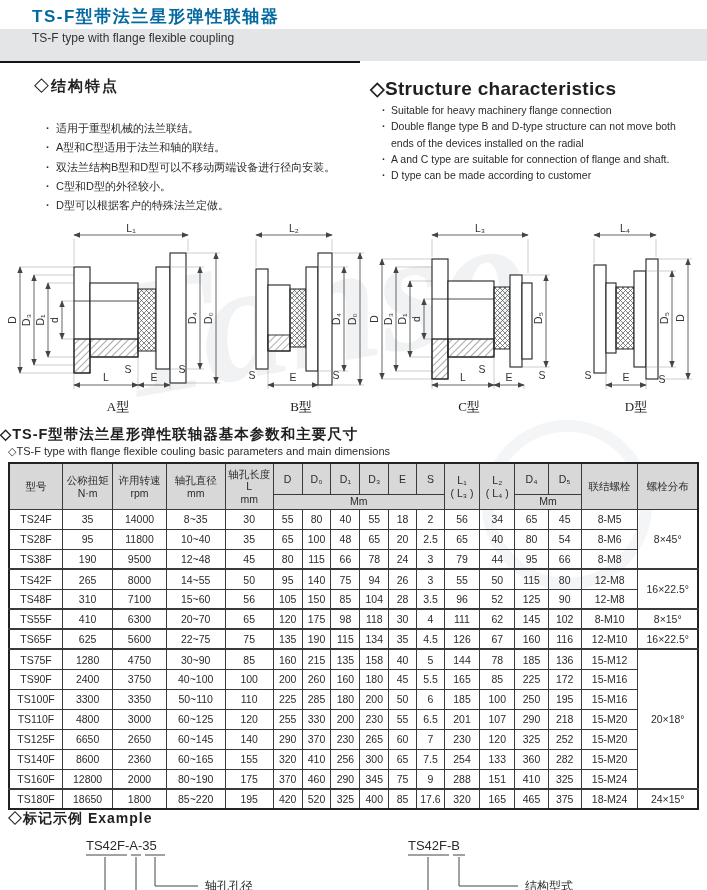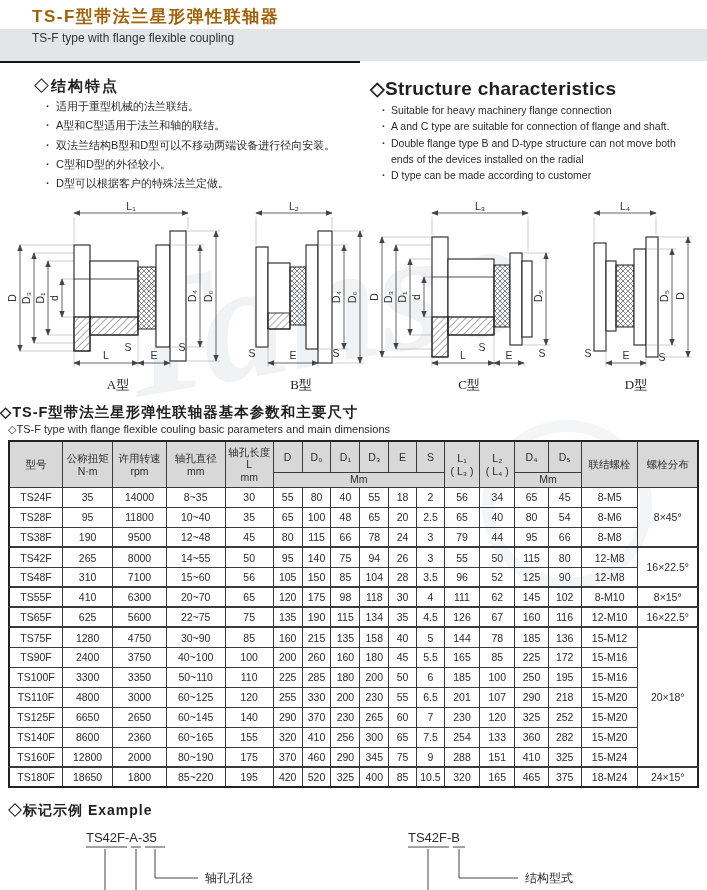--- a/index.html
+++ b/index.html
@@ -14,29 +14,29 @@
     font-style: italic; font-weight: bold; font-size: 170px; color: rgba(140,158,168,0.13);
     transform: rotate(-10deg); z-index: 0; pointer-events: none; white-space: nowrap;
   }
   .wm-ring {
     position: absolute; right: 55px; top: 420px; width: 170px; height: 170px;
     border: 12px solid rgba(140,158,168,0.10); border-radius: 50%; z-index: 0; pointer-events: none;
   }
   .content { position: relative; z-index: 1; }
 
   
-  .title-zh { font-size: 17px; font-weight: bold; letter-spacing: 1.5px; padding: 5px 0 1px 32px; color: #a16207; }
+  .title-zh { font-size: 17px; font-weight: bold; letter-spacing: 1.5px; padding: 5px 0 1px 32px; color: #0369a1; }
   .subtitle-bar { background: #e3e5e6; padding: 2px 0 3px 32px; font-size: 12px; color: #333; position: relative; height: 32px; }
   .subtitle-underline { position: absolute; left: 0; bottom: -2px; width: 360px; height: 2px; background: #151515; }
 
   
   .features-row { display: flex; padding: 16px 6px 4px 34px; }
   .features-zh { width: 332px; }
   .features-en { flex: 1; padding-left: 4px; }
-  .feat-heading-zh { font-size: 15px; font-weight: bold; letter-spacing: 2px; margin-bottom: 1px; color: #1f1f1f; }
+  .feat-heading-zh { font-size: 15px; font-weight: bold; letter-spacing: 2px; margin-bottom: 23px; color: #1f1f1f; }
   .feat-heading-en { font-size: 19px; letter-spacing: 0.3px; margin-bottom: 2px; color: #1f1f1f; font-weight: bold; }
   .features-row ul { list-style: none; padding-left: 12px; }
   .features-zh li { font-size: 11px; line-height: 1.75; position: relative; padding-left: 10px; }
   .features-en li { font-size: 10.5px; line-height: 1.55; position: relative; padding-left: 9px; }
   .features-row li::before { content: "·"; position: absolute; left: 0; font-weight: bold; }
 
   
   .diagrams-row { display: flex; justify-content: space-between; align-items: flex-end; padding: 4px 4px 0 4px; }
   .diag { text-align: center; }
   .diag-caption { font-family: "Liberation Serif", serif; font-size: 13px; color: #222; margin-top: 1px; }
@@ -56,21 +56,21 @@
     border: 1px solid #3a3a3a; text-align: center; vertical-align: middle;
     font-size: 10.5px; padding: 0; overflow: hidden; white-space: nowrap;
   }
   table.params th { background: #d8d8d8; font-weight: normal; line-height: 1.2; }
   table.params thead tr:first-child th { height: 31px; }
   table.params thead tr:last-child th { height: 15px; }
   table.params td { height: 20px; background: transparent; }
   table.params tr.gs td { border-top-width: 2px; }
 
   
-  .example-heading { font-size: 14px; font-weight: bold; letter-spacing: 1px; padding-left: 8px; margin-top: 14px; color: #1f1f1f; }
+  .example-heading { font-size: 14px; font-weight: bold; letter-spacing: 1px; padding-left: 8px; margin-top: 0; color: #1f1f1f; }
   .example-row { display: flex; padding-left: 48px; margin-top: 6px; }
   .example-row svg { display: block; }
   .ex-code { font-size: 13px; fill: #2b2b2b; font-family: "Liberation Sans", sans-serif; }
   .ex-label { font-size: 12px; fill: #2b2b2b; font-family: "Liberation Sans", sans-serif; }
   .ex-line { stroke: #444; stroke-width: 1; fill: none; }
 </style>
 </head>
 <body>
 
 <div class="page">
@@ -108,22 +108,22 @@
           <li>A型和C型适用于法兰和轴的联结。</li>
           <li>双法兰结构B型和D型可以不移动两端设备进行径向安装。</li>
           <li>C型和D型的外径较小。</li>
           <li>D型可以根据客户的特殊法兰定做。</li>
         </ul>
       </div>
       <div class="features-en">
         <div class="feat-heading-en">◇Structure characteristics</div>
         <ul>
           <li>Suitable for heavy machinery flange connection</li>
+          <li>Double flange type B and D-type structure can not move both ends of the devices installed on the radial</li>
           <li>A and C type are suitable for connection of flange and shaft.</li>
-          <li>Double flange type B and D-type structure can not move both ends of the devices installed on the radial</li>
           <li>D type can be made according to customer</li>
         </ul>
       </div>
     </div>
 
     <div class="diagrams-row">
 
       <div class="diag">
         <svg width="228" height="170" viewBox="0 0 228 170">
           <line class="eline" x1="70" y1="16" x2="70" y2="42"></line>
@@ -639,21 +639,21 @@
             <td>TS180F</td>
             <td>18650</td>
             <td>1800</td>
             <td>85~220</td>
             <td>195</td>
             <td>420</td>
             <td>520</td>
             <td>325</td>
             <td>400</td>
             <td>85</td>
-            <td>10.5</td>
+            <td>17.6</td>
             <td>320</td>
             <td>165</td>
             <td>465</td>
             <td>375</td>
             <td>18-M24</td>
             <td rowspan="1">24×15°</td>
           </tr>
         </tbody>
     </table>
 

